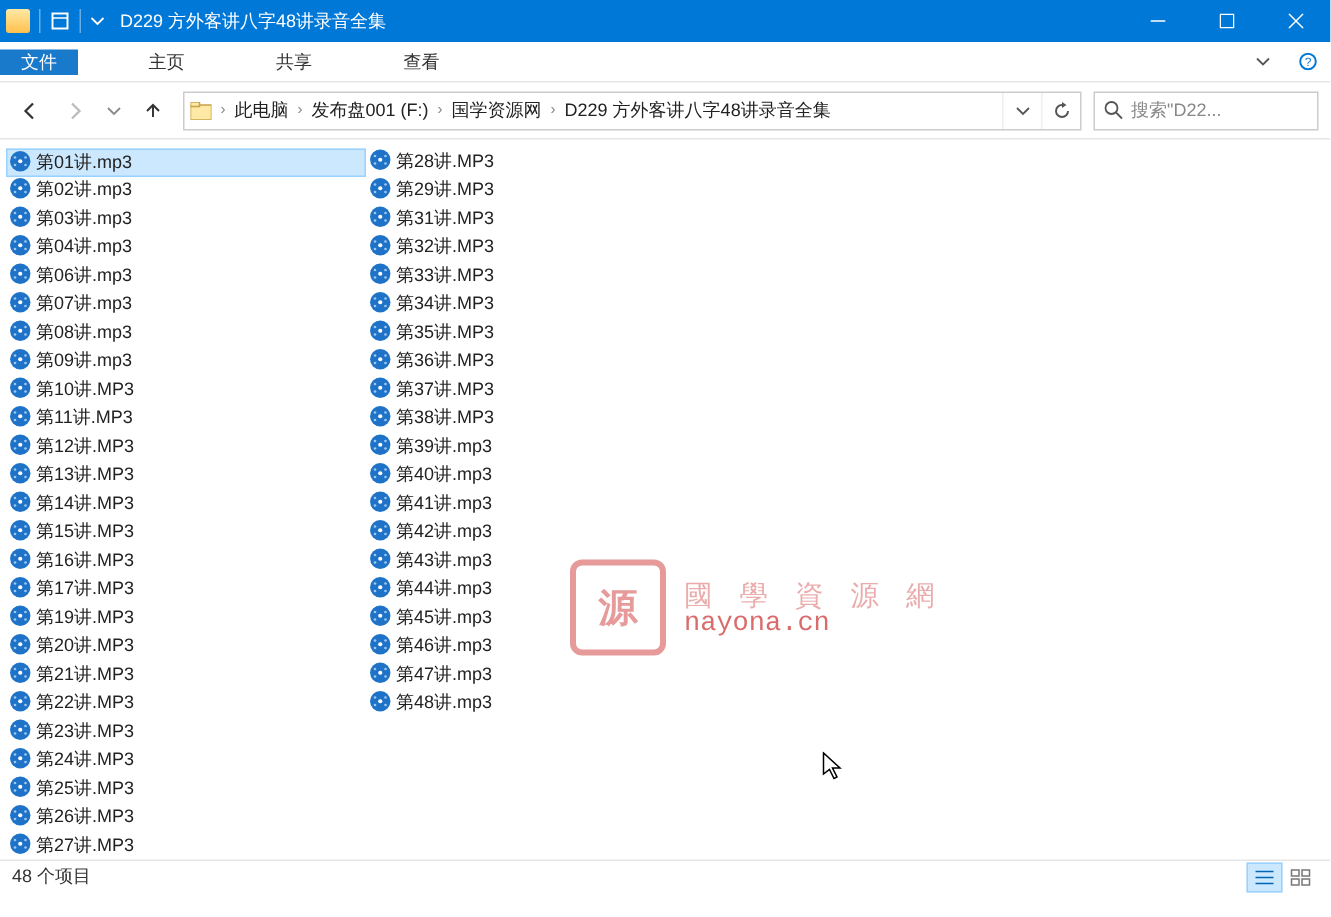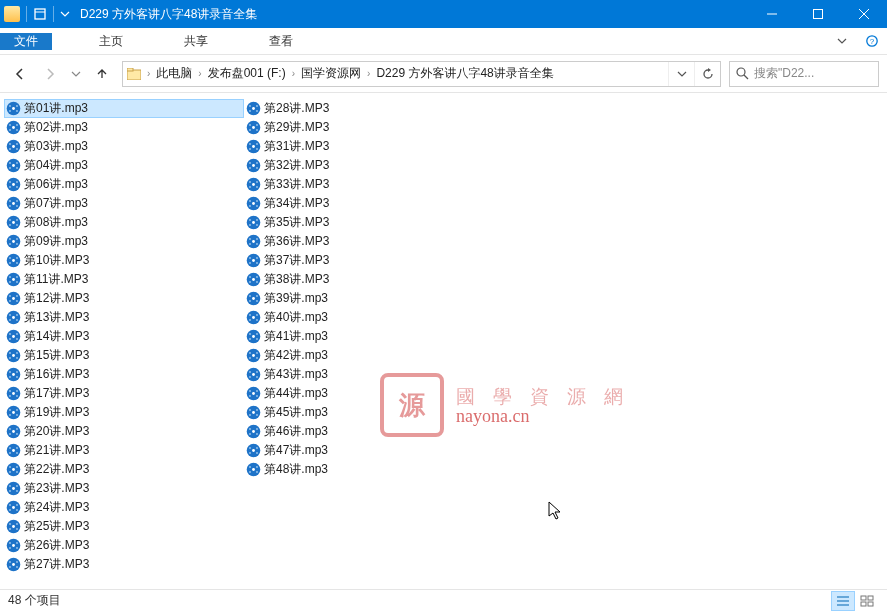--- a/index.html
+++ b/index.html
@@ -33,34 +33,34 @@
 .addressbar .crumb-sep { color:#888; padding: 0 2px; font-size:10px; }
 .addressbar .addr-right { display:flex; }
 .addressbar .addr-btn { width:26px; height:24px; display:flex; align-items:center; justify-content:center; color:#555; border-left:1px solid #eee; }
 
 .searchbox { width: 150px; height:26px; border:1px solid #ccc; display:flex; align-items:center; font-size:12px; color:#888; }
 .searchbox .search-ico { width:24px; display:flex; align-items:center; justify-content:center; color:#555; }
 .searchbox .search-text { flex:1; white-space:nowrap; overflow:hidden; text-overflow:ellipsis; padding-right:4px; }
 
 .content { position:absolute; top: 93px; bottom: 22px; left:0; right:0; padding: 6px 4px; overflow:hidden; }
 .file-list { display:flex; flex-direction:column; flex-wrap:wrap; height: 100%; align-content:flex-start; }
-.file-item { width: 240px; height: 19px; display:flex; align-items:center; font-size:12px; padding:0 2px; gap:3px; color:#222; }
+.file-item { width: 240px; height: 19px; display:flex; font-size:12px; padding:0 2px; gap:3px; color:#222; }
 .file-item.selected { background:#cce8ff; border:1px solid #99d1ff; padding:0 1px; height:19px; }
 .file-item .media-icon { flex:none; }
 .file-item .fname { white-space:nowrap; }
 
 .watermark { position:absolute; left: 380px; top: 280px; display:flex; align-items:center; gap:12px; opacity:.9; pointer-events:none; }
 .watermark .seal { width:64px; height:64px; border:4px solid #c33; border-radius:8px; display:flex; align-items:center; justify-content:center; color:#c33; font-size:26px; font-weight:bold; opacity:.55; font-family: "SimSun", serif; }
 .watermark .wm-text { display:flex; flex-direction:column; }
 .watermark .wm-cn { color:#c33; opacity:.45; font-size:19px; letter-spacing:18px; font-family:"SimSun",serif; }
-.watermark .wm-url { color:#c33; opacity:.8; font-size:18px; font-family: Liberation Serif, serif; margin-top:-4px; }
+.watermark .wm-url { color:#c33; opacity:.8; font-size:18px; font-family: Liberation Mono, monospace; margin-top:-4px; }
 
 .cursor-ov { position:absolute; left: 548px; top: 408px; pointer-events:none; }
 
-.statusbar { position:absolute; bottom:0; left:0; right:0; height:22px; border-top:1px solid #e5e5e5; display:flex; align-items:center; font-size:12px; padding:0 8px; color:#333; background:#fff; }
+.statusbar { position:absolute; bottom:16px; left:0; right:0; height:22px; border-top:1px solid #e5e5e5; display:flex; align-items:center; font-size:12px; padding:0 8px; color:#333; background:#fff; }
 .statusbar .sbspacer { flex:1; }
 .statusbar .view-toggle { display:flex; gap:0; }
 .statusbar .vbtn { width:24px; height:20px; display:flex; align-items:center; justify-content:center; border:1px solid transparent; }
 .statusbar .vbtn.active { background:#cce8ff; border-color:#99d1ff; }
 </style>
 </head>
 <body>
 
 <div class="titlebar">
   <div class="qat">

